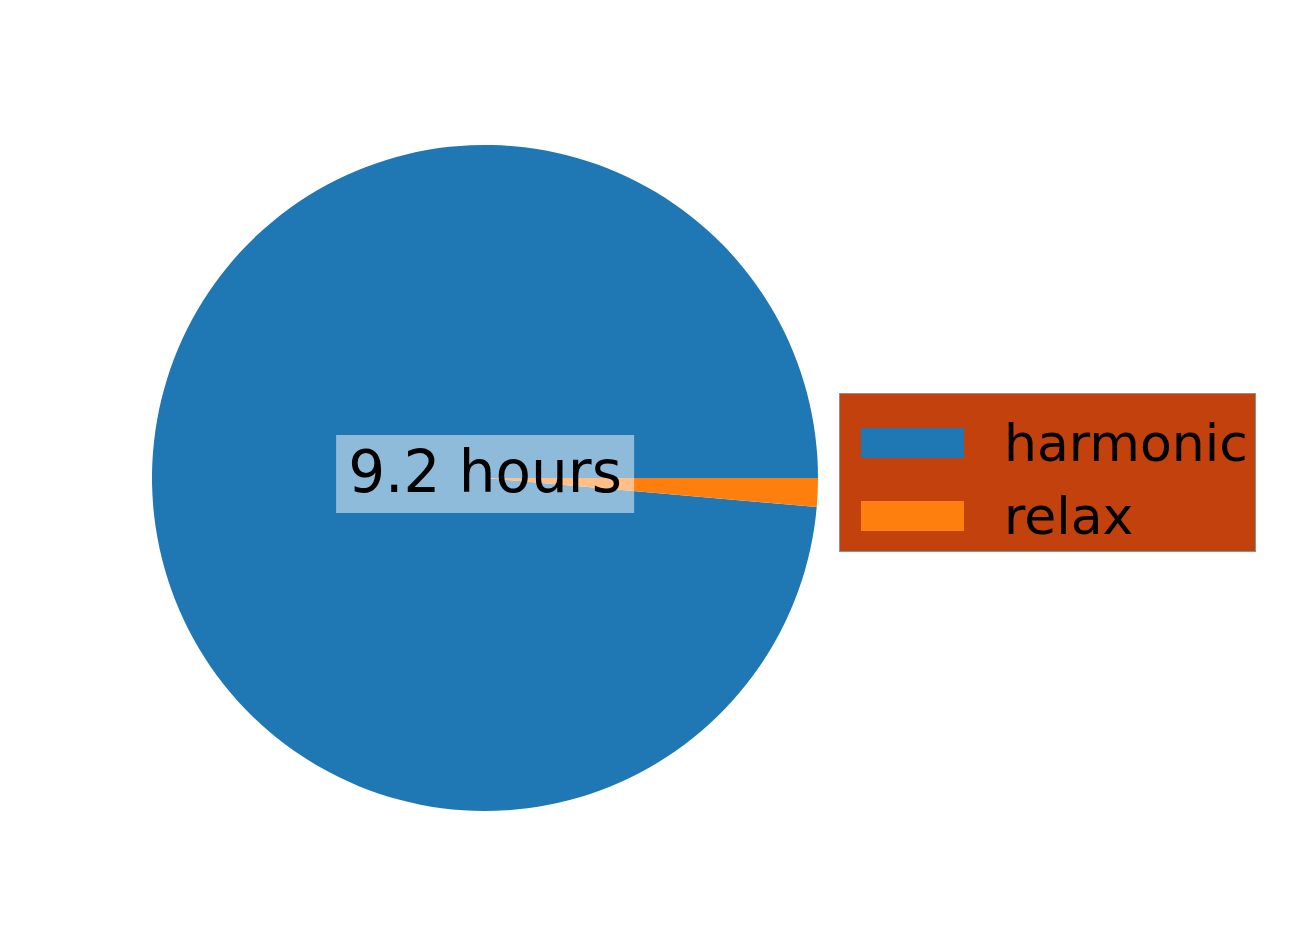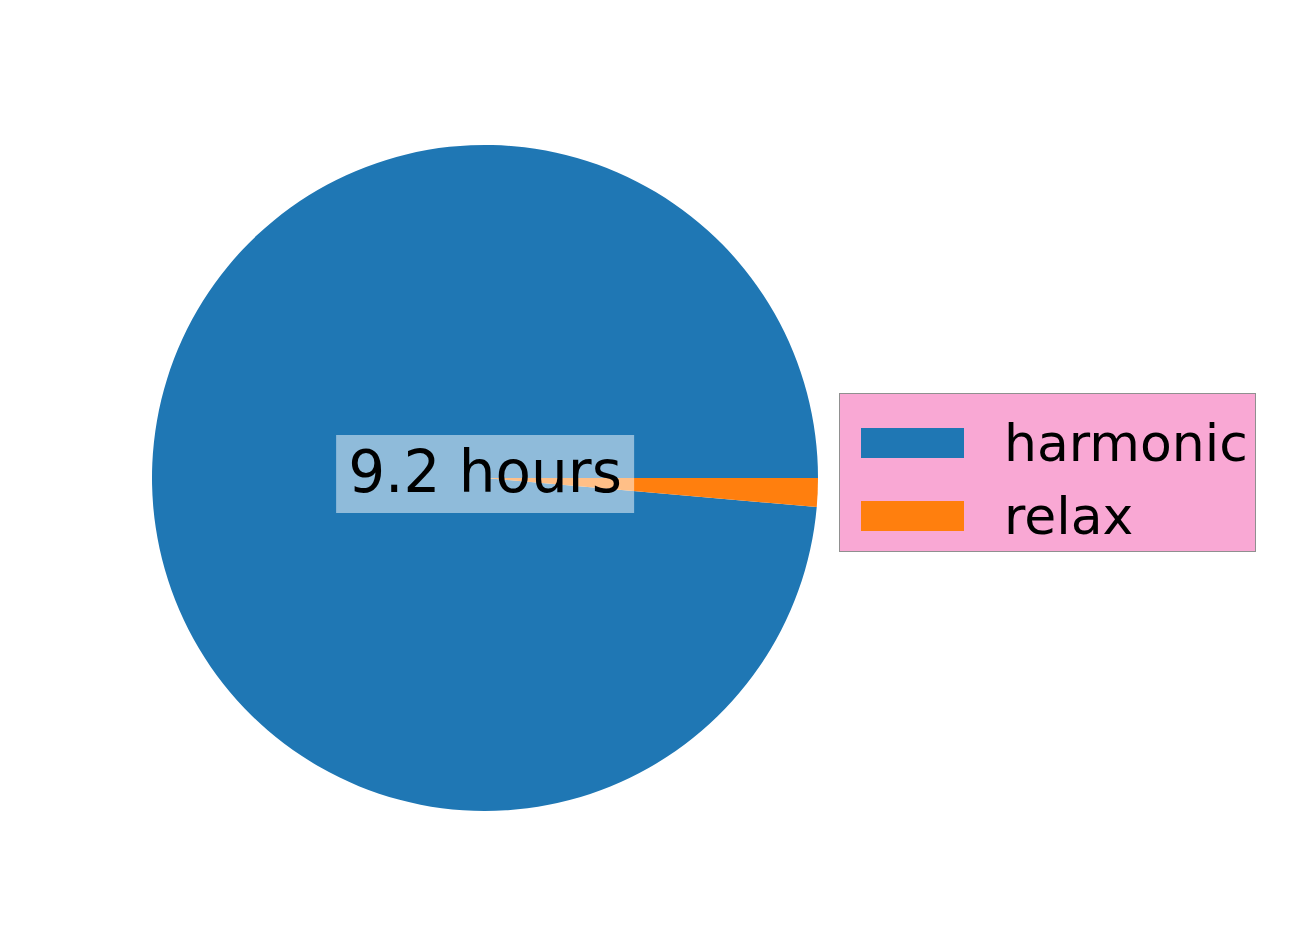--- a/index.html
+++ b/index.html
@@ -41,21 +41,21 @@
     padding: 8px 12px 12px 12px;
     background: rgba(255, 255, 255, 0.5);
     transform: translate(-50%, -50%);
   }
   #legend-box {
     position: absolute;
     left: 831px;
     top: 393px;
     width: 417px;
     height: 159px;
-    background: #f9a8d4;
+    background: #c2410c;
     border: 1.6px solid #909090;
     box-sizing: border-box;
   }
   .legend-entry {
     position: absolute;
     left: 0;
     width: 100%;
     height: 73px;
     display: flex;
     align-items: center;

